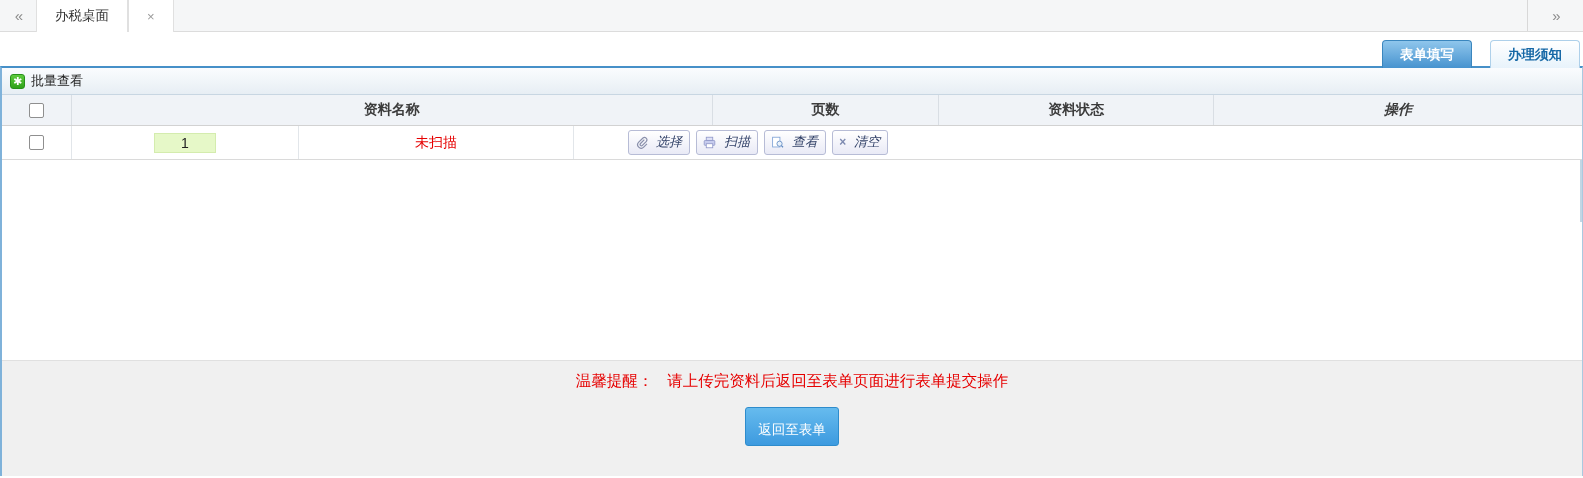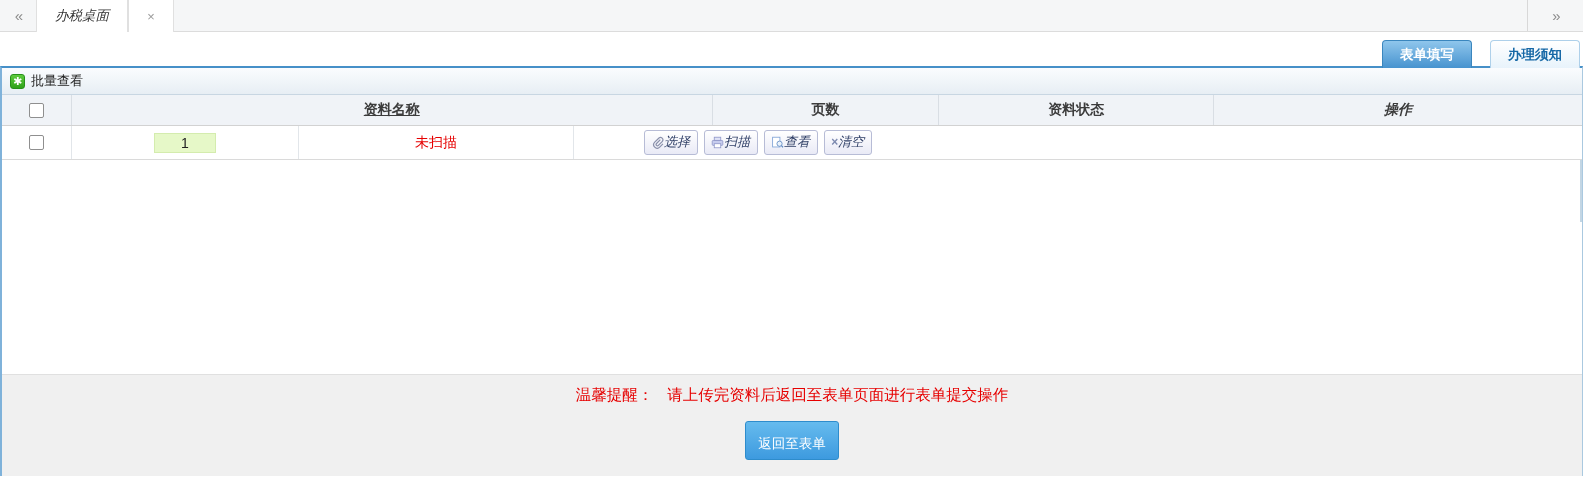--- a/index.html
+++ b/index.html
@@ -14,21 +14,21 @@
     height:32px; background:#f5f6f7; border-bottom:1px solid #dcdcdc;
     display:flex; align-items:stretch;
   }
   .tabbar .chev {
     width:36px; display:flex; align-items:center; justify-content:center;
     color:#8b8b8b; font-size:15px; cursor:pointer; letter-spacing:-2px;
   }
   .tabbar .chev-right { border-left:1px solid #d8d8d8; width:56px; }
   .doc-tab {
     background:#fff; border-left:1px solid #e0e0e0; border-right:1px solid #e0e0e0;
-    display:flex; align-items:center; padding:16px 18px; gap:10px; cursor:pointer;font-style:italic;
+    display:flex; align-items:center; padding:16px 18px; gap:10px; cursor:pointer;
   }
   .doc-tab .lbl { font-size:13.5px; color:#333; }
   .doc-tab.active .lbl { color:#2b2b2b; }
   .doc-tab .close { color:#9a9a9a; font-size:13px; cursor:pointer; }
   .tabbar .spacer { flex:1; }
 
   
   .viewtabs-row {
     height:36px; background:#fff; display:flex; justify-content:flex-end;
     align-items:flex-end; padding-right:3px;
@@ -73,57 +73,57 @@
   }
   .grid-header .cell {
     display:flex; align-items:center; justify-content:center;
     font-weight:bold; color:#3c3c3c; border-right:1px solid #d9dee4; font-size:14px;
   }
   .grid-row { height:34px; background:#fff; border-bottom:1px solid #dadada; }
   .grid-row .cell {
     display:flex; align-items:center; border-right:1px solid #e2e6ea; font-size:14px;
   }
   .col-check  { width:70px;  justify-content:center; }
-  .col-name   { width:641px;text-decoration:underline; }
+  .col-name   { width:641px; }
   .col-pages  { width:227px; justify-content:center; }
   .col-status { width:275px; justify-content:center; }
   .col-actions{ width:368px; justify-content:center; border-right:none !important;font-style:italic; }
   .grid-row .col-name { padding-left:12px; }
 
   .cb {
     width:15px; height:15px; border:1px solid #8f8f8f; background:#fff;
     border-radius:2px; cursor:pointer;
   }
   .required { color:#e60000; margin-left:2px; }
   .pages-box {
     width:62px; height:20px; background:#e6f8c8; border:1px solid #d4ecae;
     display:flex; align-items:center; justify-content:center;
     font-size:14px; color:#222;
   }
   .status-red { color:#e60000; }
 
   .act-btn {
-    display:inline-flex; align-items:center; gap:0; margin:0 3px;
+    display:inline-flex; align-items:center; gap:8px; margin:0 3px;
     padding:2px 7px 3px 6px; cursor:pointer;
     background:linear-gradient(#ffffff,#e9eaf6);
     border:1px solid #b7bcd6; border-radius:3px;
     font-size:13px; color:#2f3f66; white-space:nowrap;
   }
   .act-btn svg { display:block; }
   .x-glyph { color:#7d8ab0; font-weight:bold; font-size:12px; }
 
   .grid-body { flex:1; background:#fff; position:relative; }
   .scroll-thumb {
     position:absolute; top:0; right:0; width:2px; height:62px;
     background:#c3d6e4; cursor:pointer;
   }
 
   
   .footer {
-    height:102px; background:#f0f0f0; border-top:1px solid #e0e0e0;
+    height:116px; background:#f0f0f0; border-top:1px solid #e0e0e0;
     display:flex; flex-direction:column; align-items:center;
   }
   .reminder { margin-top:10px; font-size:15.5px; color:#e60000; }
   .reminder .lead { margin-right:14px; }
   .return-btn {
     margin-top:15px; padding:13px 12px 6px;
     background:linear-gradient(#66bbee,#3d9adf); border:1px solid #2e8ccc;
     border-radius:3px; color:#fff; font-size:13.5px; cursor:pointer;
   }
 </style>

